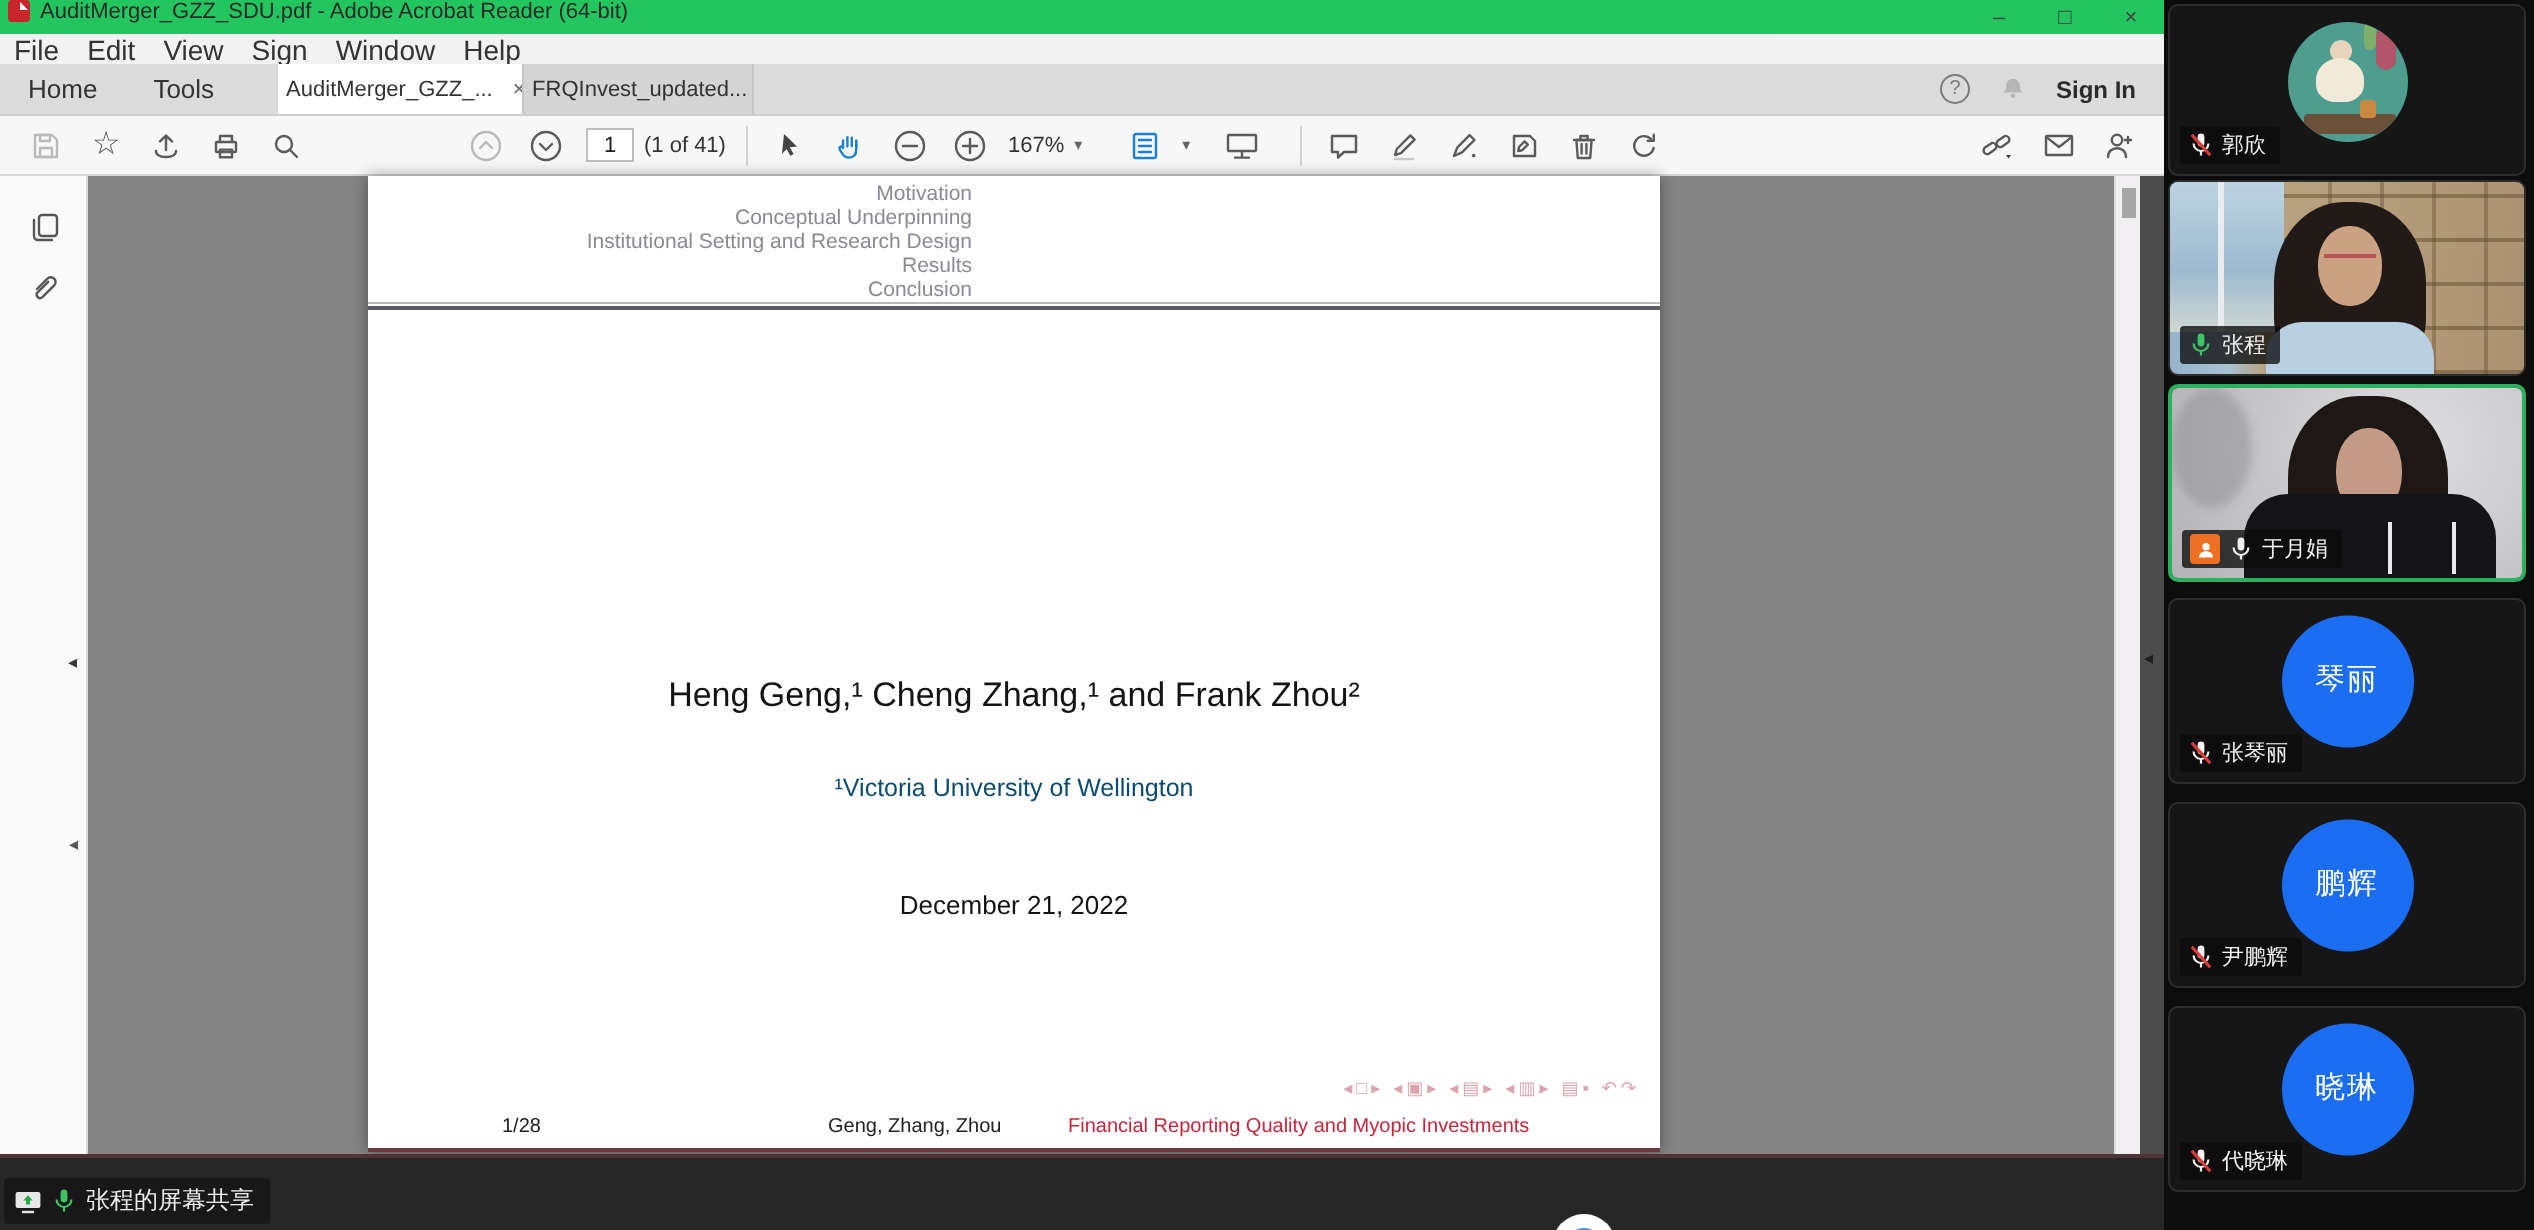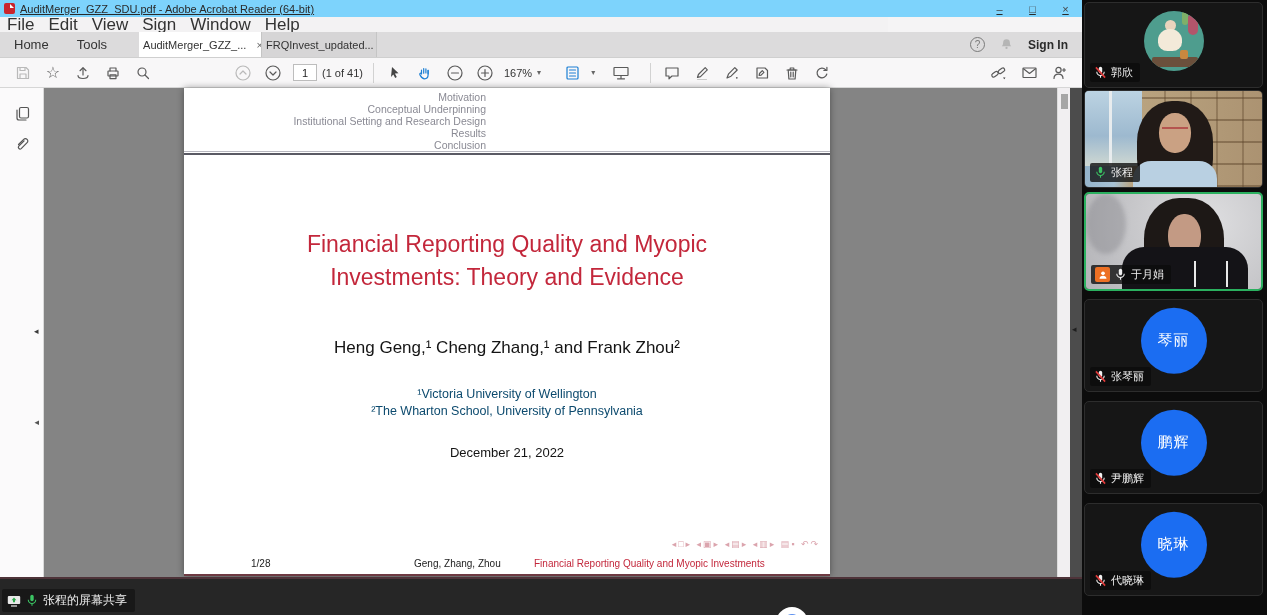--- a/index.html
+++ b/index.html
@@ -3,32 +3,32 @@
 <meta charset="utf-8">
 <style>
   * { margin:0; padding:0; box-sizing:border-box; }
   html,body { width:1267px; height:615px; overflow:hidden; background:#000;
     font-family:"Liberation Sans", sans-serif; }
   #screen { position:relative; width:1267px; height:615px; background:#0c0c0c; }
 
   
   #acrobat { position:absolute; left:0; top:0; width:1082px; height:577px; background:#f5f4f5; }
 
-  .titlebar { position:absolute; left:0; top:0; width:1082px; height:17px; background:#7dd3fc;
-    display:flex; align-items:center; font-size:11px; color:#2a2a2a;text-decoration:underline; }
+  .titlebar { position:absolute; left:0; top:0; width:1082px; height:17px; background:#22c55e;
+    display:flex; font-size:11px; color:#2a2a2a; }
   .pdf-logo { width:11px; height:11px; margin:0 5px 0 4px; background:#c9252d; border-radius:2px;
     position:relative; flex:0 0 auto; }
   .pdf-logo::after { content:""; position:absolute; right:1px; top:1px; width:4px; height:4px;
     background:#fff; clip-path:polygon(0 0,100% 100%,0 100%); }
   .win-btns { margin-left:auto; display:flex; }
   .win-btn { width:33px; height:17px; display:flex; align-items:center; justify-content:center;
     color:#444; font-size:11px; }
 
   .menubar { position:absolute; left:0; top:17px; width:888px; height:15px; background:#f3f2f3;
-    display:flex; align-items:center; font-size:17px; color:#333; }
+    display:flex; align-items:center; font-size:14px; color:#333; }
   .menu-item { padding:0 7px; }
 
   .tabbar { position:absolute; left:0; top:32px; width:1082px; height:26px; background:#dcdbdc;
     display:flex; align-items:stretch; font-size:12px; color:#333; border-bottom:1px solid #cfcfcf; }
   .navtab { display:flex; align-items:center; padding:0 14px; font-size:13px; }
   .doctab { display:flex; align-items:center; gap:10px; padding:0 4px; font-size:11px; max-width:130px; }
   .doctab.active { background:#fff; margin-left:18px; width:122px; }
   .doctab.inactive { background:#d6d5d6; border-left:1px solid #c5c5c5; border-right:1px solid #c5c5c5; width:116px; }
   .doctab .x { color:#666; font-size:11px; }
   .tab-right { margin-left:auto; display:flex; align-items:center; gap:14px; padding-right:14px; }
@@ -363,30 +363,25 @@
       <div class="page">
         <div class="outline">
           <div>Motivation</div>
           <div>Conceptual Underpinning</div>
           <div>Institutional Setting and Research Design</div>
           <div>Results</div>
           <div>Conclusion</div>
         </div>
         <div class="headrule"></div>
 
-        <div class="slide-title">
-          <div>Financial Reporting Quality and Myopic</div>
-          <div>Investments: Theory and Evidence</div>
-        </div>
 
         <div class="authors">Heng Geng,¹ Cheng Zhang,¹ and Frank Zhou²</div>
 
         <div class="affils">
           <div>¹Victoria University of Wellington</div>
-          <div>²The Wharton School, University of Pennsylvania</div>
         </div>
 
         <div class="venue">
           <div>December 21, 2022</div>
         </div>
 
         <div class="navsyms">◂□▸ ◂▣▸ ◂▤▸ ◂▥▸ ▤▪ ↶↷</div>
 
         <div class="slide-footer">
           <span class="sf-page">1/28</span>

